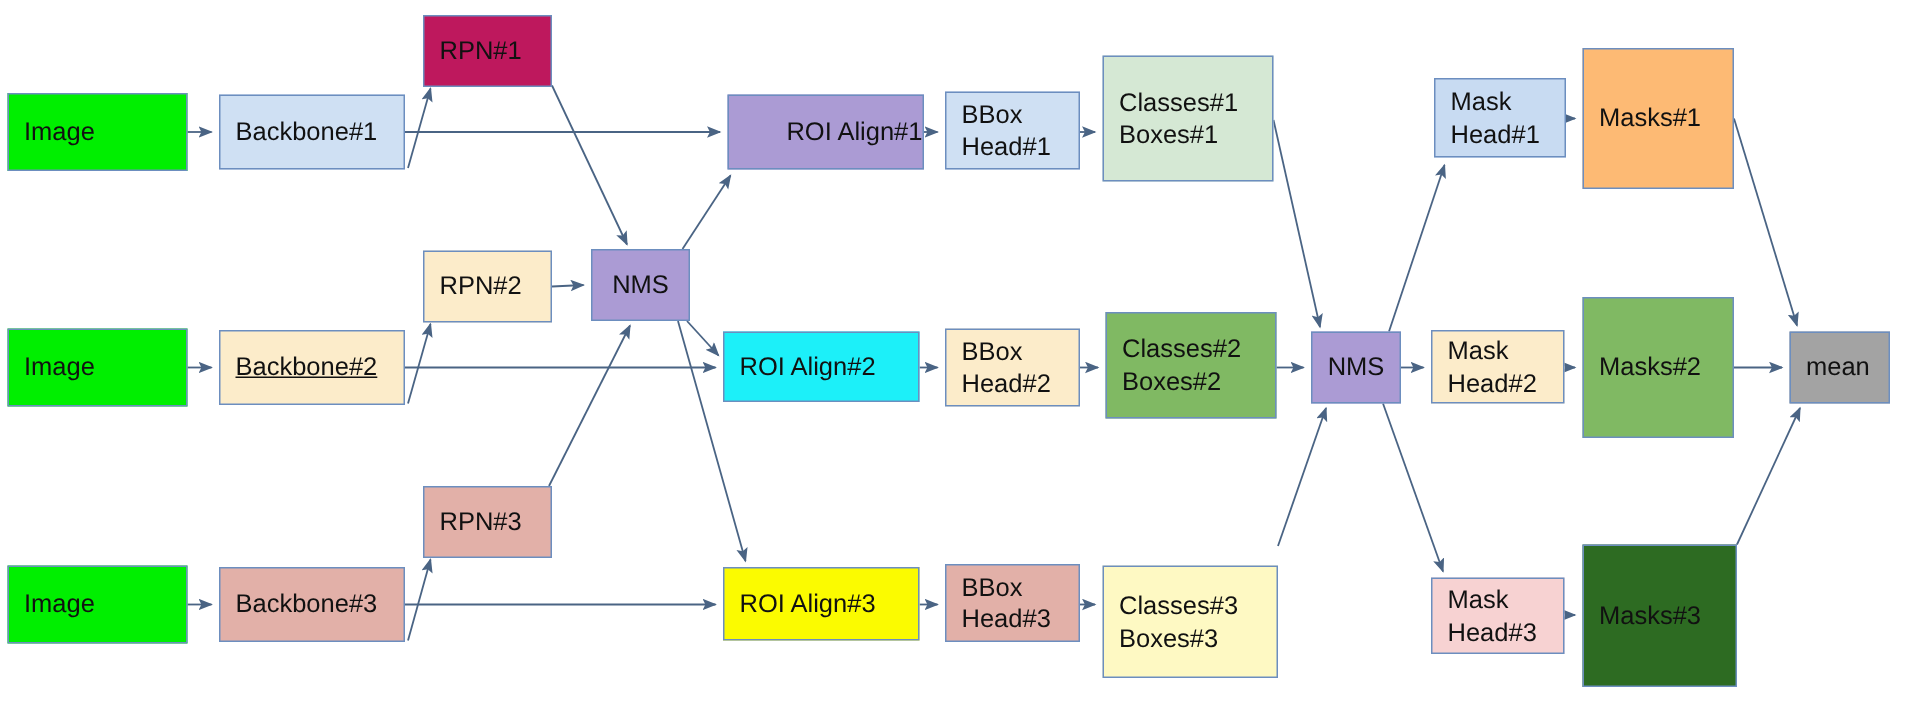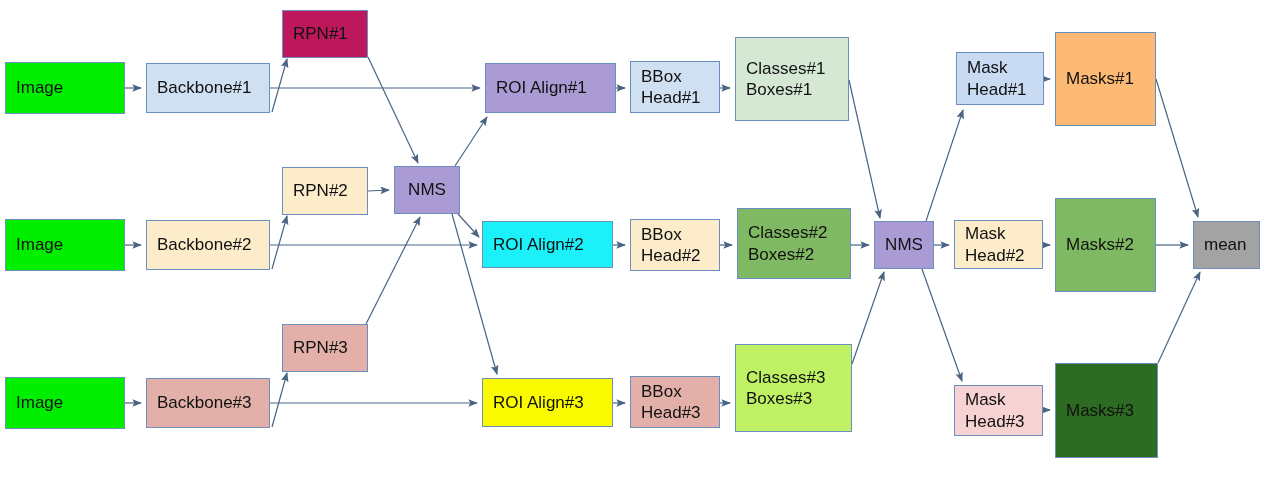--- a/index.html
+++ b/index.html
@@ -56,40 +56,40 @@
         <path d="M1156,79 L1198,217" fill="none" stroke="#4a6484" stroke-width="1.2" marker-end="url(#ah)"></path>
         <path d="M1156,245 L1188,245" fill="none" stroke="#4a6484" stroke-width="1.2" marker-end="url(#ah)"></path>
         <path d="M1158,363 L1200,272" fill="none" stroke="#4a6484" stroke-width="1.2" marker-end="url(#ah)"></path>
       </g>
   </svg>
   <div id="node-layer">
       <div class="node" style="left: 5px; top: 62px; width: 120px; height: 52px; background: rgb(0, 239, 0); border-color: rgb(108, 142, 191);"><span>Image</span></div>
       <div class="node" style="left: 146px; top: 63px; width: 124px; height: 50px; background: rgb(207, 224, 243); border-color: rgb(108, 142, 191);"><span>Backbone#1</span></div>
       <div class="node" style="left: 282px; top: 10px; width: 86px; height: 48px; background: #be185d; border-color: rgb(108, 142, 191);"><span>RPN#1</span></div>
       <div class="node" style="left: 5px; top: 219px; width: 120px; height: 52px; background: rgb(0, 239, 0); border-color: rgb(108, 142, 191);"><span>Image</span></div>
-      <div class="node" style="left: 146px; top: 220px; width: 124px; height: 50px; background: rgb(252, 236, 202); border-color: rgb(108, 142, 191);"><span>Backbone#2</span></div>
+      <div class="node" style="left: 146px; top: 220px; width: 124px; height: 50px; background: rgb(252, 236, 202); border-color: rgb(108, 142, 191); text-decoration: underline;"><span>Backbone#2</span></div>
       <div class="node" style="left: 282px; top: 167px; width: 86px; height: 48px; background: rgb(252, 236, 202); border-color: rgb(108, 142, 191);"><span>RPN#2</span></div>
       <div class="node" style="left: 5px; top: 377px; width: 120px; height: 52px; background: rgb(0, 239, 0); border-color: rgb(108, 142, 191);"><span>Image</span></div>
       <div class="node" style="left: 146px; top: 378px; width: 124px; height: 50px; background: rgb(226, 176, 168); border-color: rgb(108, 142, 191);"><span>Backbone#3</span></div>
       <div class="node" style="left: 282px; top: 324px; width: 86px; height: 48px; background: rgb(226, 176, 168); border-color: rgb(108, 142, 191);"><span>RPN#3</span></div>
       <div class="node center" style="left: 394px; top: 166px; width: 66px; height: 48px; background: rgb(171, 155, 212); border-color: rgb(108, 142, 191);"><span>NMS</span></div>
-      <div class="node" style="left: 485px; top: 63px; width: 131px; height: 50px; background: rgb(171, 155, 212); border-color: rgb(108, 142, 191);"><span>ROI Align#1</span></div>
+      <div class="node" style="left: 485px; top: 63px; width: 131px; height: 50px; background: rgb(171, 155, 212); border-color: rgb(108, 142, 191); justify-content: flex-end;"><span>ROI Align#1</span></div>
       <div class="node" style="left: 482px; top: 221px; width: 131px; height: 47px; background: rgb(28, 240, 249); border-color: rgb(108, 142, 191);"><span>ROI Align#2</span></div>
       <div class="node" style="left: 482px; top: 378px; width: 131px; height: 49px; background: rgb(251, 251, 0); border-color: rgb(108, 142, 191);"><span>ROI Align#3</span></div>
       <div class="node" style="left: 630px; top: 61px; width: 90px; height: 52px; background: rgb(207, 224, 243); border-color: rgb(108, 142, 191);"><span>BBox
 Head#1</span></div>
       <div class="node" style="left: 630px; top: 219px; width: 90px; height: 52px; background: rgb(252, 236, 202); border-color: rgb(108, 142, 191);"><span>BBox
 Head#2</span></div>
       <div class="node" style="left: 630px; top: 376px; width: 90px; height: 52px; background: rgb(226, 176, 168); border-color: rgb(108, 142, 191);"><span>BBox
 Head#3</span></div>
       <div class="node" style="left: 735px; top: 37px; width: 114px; height: 84px; background: rgb(213, 232, 212); border-color: rgb(108, 142, 191);"><span>Classes#1
 Boxes#1</span></div>
       <div class="node" style="left: 737px; top: 208px; width: 114px; height: 71px; background: rgb(128, 185, 99); border-color: rgb(108, 142, 191);"><span>Classes#2
 Boxes#2</span></div>
-      <div class="node" style="left: 735px; top: 344px; width: 117px; height: 88px; background: #bef264; border-color: rgb(108, 142, 191);"><span>Classes#3
+      <div class="node" style="left: 735px; top: 377px; width: 117px; height: 75px; background: #fef9c3; border-color: rgb(108, 142, 191);"><span>Classes#3
 Boxes#3</span></div>
       <div class="node center" style="left: 874px; top: 221px; width: 60px; height: 48px; background: rgb(171, 155, 212); border-color: rgb(108, 142, 191);"><span>NMS</span></div>
       <div class="node" style="left: 956px; top: 52px; width: 88px; height: 53px; background: rgb(200, 219, 242); border-color: rgb(108, 142, 191);"><span>Mask
 Head#1</span></div>
       <div class="node" style="left: 954px; top: 220px; width: 89px; height: 49px; background: rgb(252, 236, 202); border-color: rgb(108, 142, 191);"><span>Mask
 Head#2</span></div>
       <div class="node" style="left: 954px; top: 385px; width: 89px; height: 51px; background: rgb(247, 210, 210); border-color: rgb(108, 142, 191);"><span>Mask
 Head#3</span></div>
       <div class="node" style="left: 1055px; top: 32px; width: 101px; height: 94px; background: #fdba74; border-color: rgb(108, 142, 191);"><span>Masks#1</span></div>
       <div class="node" style="left: 1055px; top: 198px; width: 101px; height: 94px; background: rgb(128, 185, 99); border-color: rgb(108, 142, 191);"><span>Masks#2</span></div>

